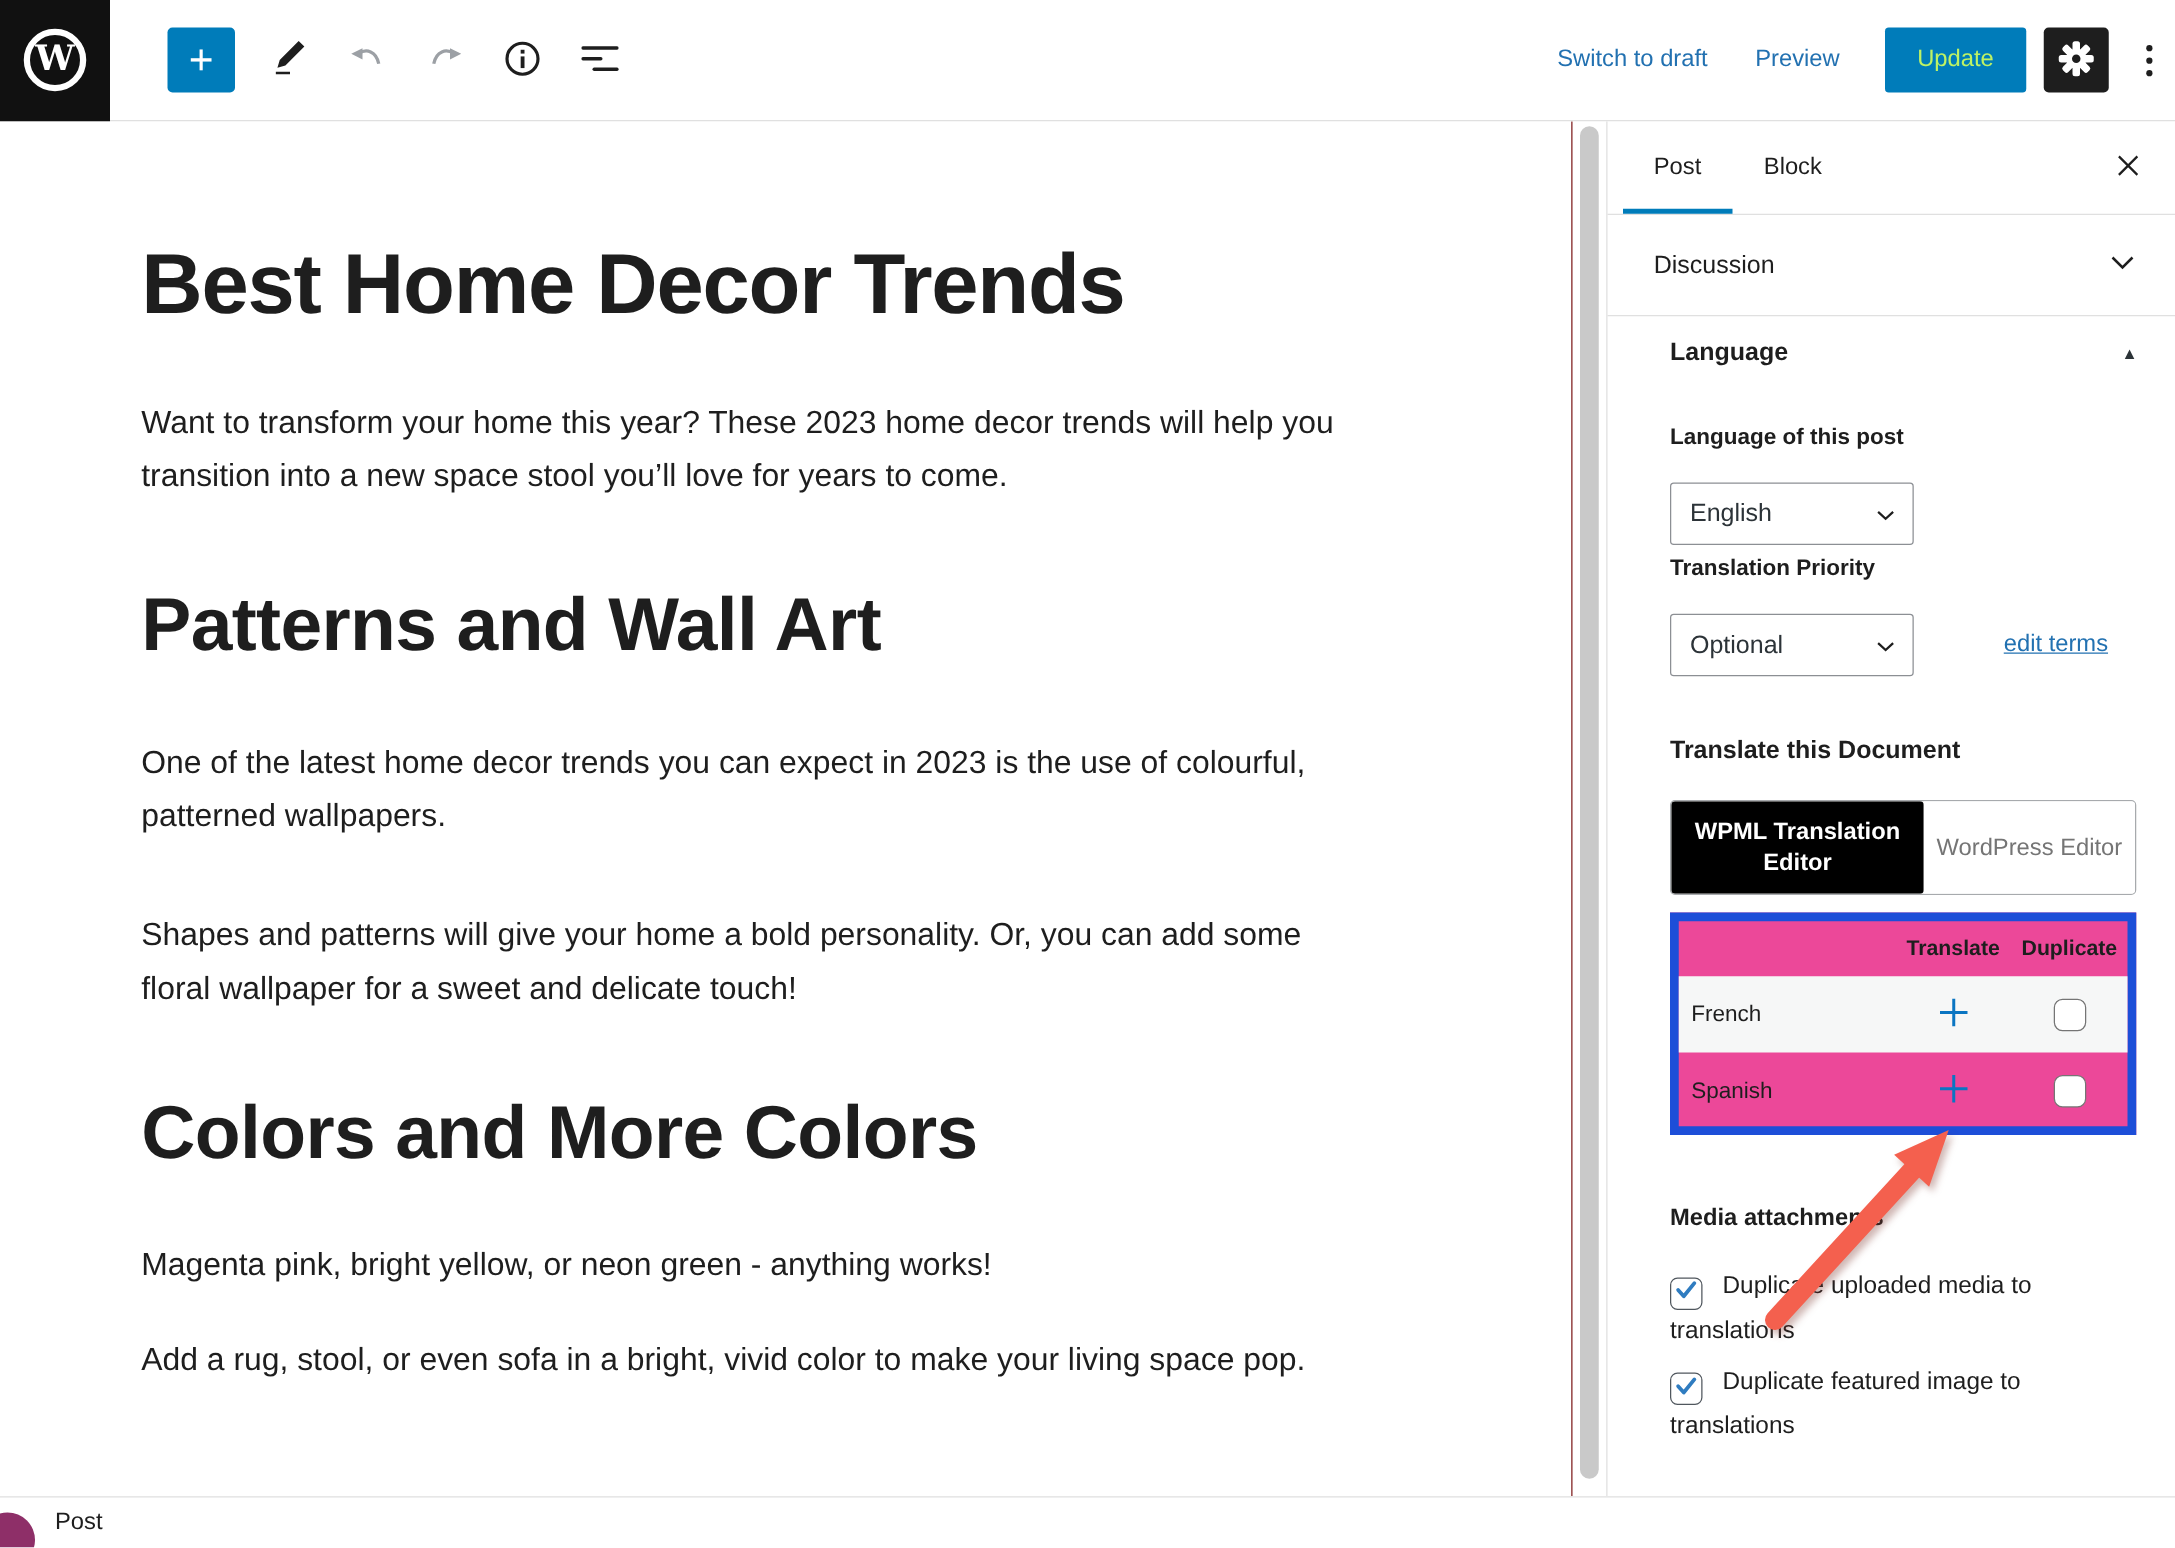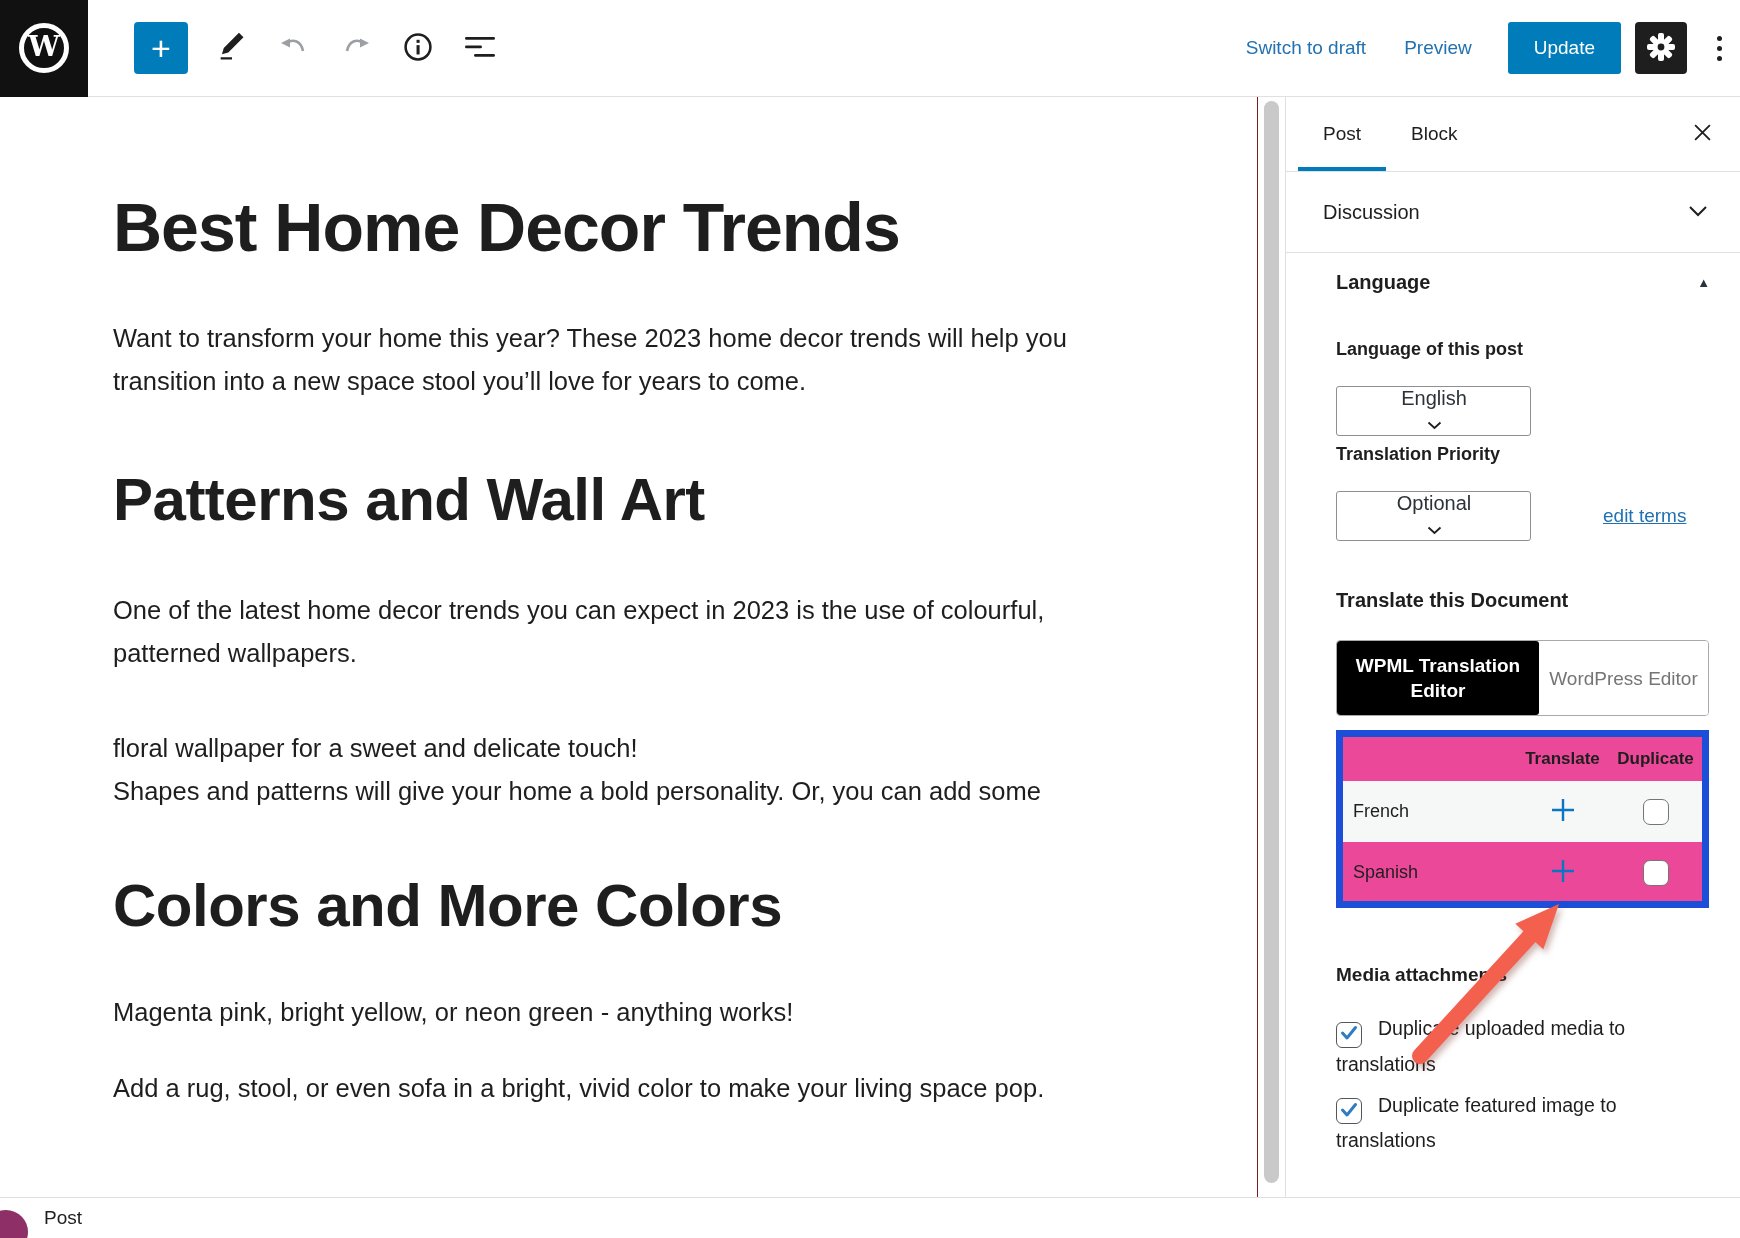--- a/index.html
+++ b/index.html
@@ -30,21 +30,21 @@
   }
   .tool-btn {
     width:44px; height:44px; background:none; border:none; margin-left:18px;
     display:flex; align-items:center; justify-content:center; cursor:pointer;
   }
   .topbar-right { margin-left:auto; display:flex; align-items:center; margin-right:12px; }
   .top-link { color:var(--link); font-size:19px; text-decoration:none; cursor:pointer; background:none; border:none; }
   .link-gap { margin-left:38px; }
   .update-btn {
     margin-left:36px; height:52px; padding:0 26px; background:var(--accent);
-    color:#ffffff; font-size:19px; border:none; border-radius:3px; cursor:pointer;
+    color:#bef264; font-size:19px; border:none; border-radius:3px; cursor:pointer;
     font-family:"Liberation Sans", sans-serif;
   }
   .gear-btn {
     margin-left:14px; width:52px; height:52px; background:#1e1e1e; border:none;
     border-radius:4px; display:flex; align-items:center; justify-content:center; cursor:pointer;
   }
   .dots-btn { margin-left:24px; background:none; border:none; display:flex; flex-direction:column; gap:5px; cursor:pointer; padding:8px 6px;}
   .dots-btn i { width:5px; height:5px; border-radius:50%; background:#1e1e1e; }
 
   
@@ -87,21 +87,21 @@
   }
   .sb-row .row-label { font-size:20px; }
   .panel { padding:0 30px 0 50px; }
   .panel-head { height:58px; display:flex; align-items:center; justify-content:space-between; cursor:pointer; }
   .panel-head .row-label { font-size:20px; font-weight:700; }
   .tri-up { font-size:13px; color:#2c3338; }
   .field-label { font-size:18px; font-weight:700; margin-top:36px; }
   .select-box {
     margin-top:26px; width:195px; height:50px; border:1px solid #8c8f94; border-radius:3px;
     background:#fff; display:flex; align-items:center; justify-content:space-between;
-    padding:0 14px 0 15px; font-size:20px; color:#2c3338; cursor:pointer;flex-direction:column;
+    padding:0 14px 0 15px; font-size:20px; color:#2c3338; cursor:pointer;
   }
   .select-row { display:flex; align-items:center;gap:44px; }
   .edit-terms { margin-left:28px; margin-top:26px; font-size:19px; color:var(--link); text-decoration:underline; cursor:pointer; }
   .section-title { font-size:20px; font-weight:700; margin-top:48px; }
   .editor-toggle {
     margin-top:28px; width:373px; height:76px; border:1px solid #a7aaad; border-radius:4px;
     display:flex; overflow:hidden; background:#fff;
   }
   .seg { flex:1; display:flex; align-items:center; justify-content:center; text-align:center;
          font-size:19px; line-height:25px; cursor:pointer; padding:0 10px; border:none; background:#fff;
@@ -228,22 +228,22 @@
     </p>
 
     <h2 class="h2 mt-h2a">Patterns and Wall Art</h2>
 
     <p class="para mt-p2">
       <span class="pline">One of the latest home decor trends you can expect in 2023 is the use of colourful,</span>
       <span class="pline">patterned wallpapers.</span>
     </p>
 
     <p class="para mt-p3">
+      <span class="pline">Shapes and patterns will give your home a bold personality. Or, you can add some</span>
       <span class="pline">floral wallpaper for a sweet and delicate touch!</span>
-      <span class="pline">Shapes and patterns will give your home a bold personality. Or, you can add some</span>
     </p>
 
     <h2 class="h2 mt-h2b">Colors and More Colors</h2>
 
     <p class="para mt-p4">
       <span class="pline">Magenta pink, bright yellow, or neon green - anything works!</span>
     </p>
 
     <p class="para mt-p5">
       <span class="pline">Add a rug, stool, or even sofa in a bright, vivid color to make your living space pop.</span>

